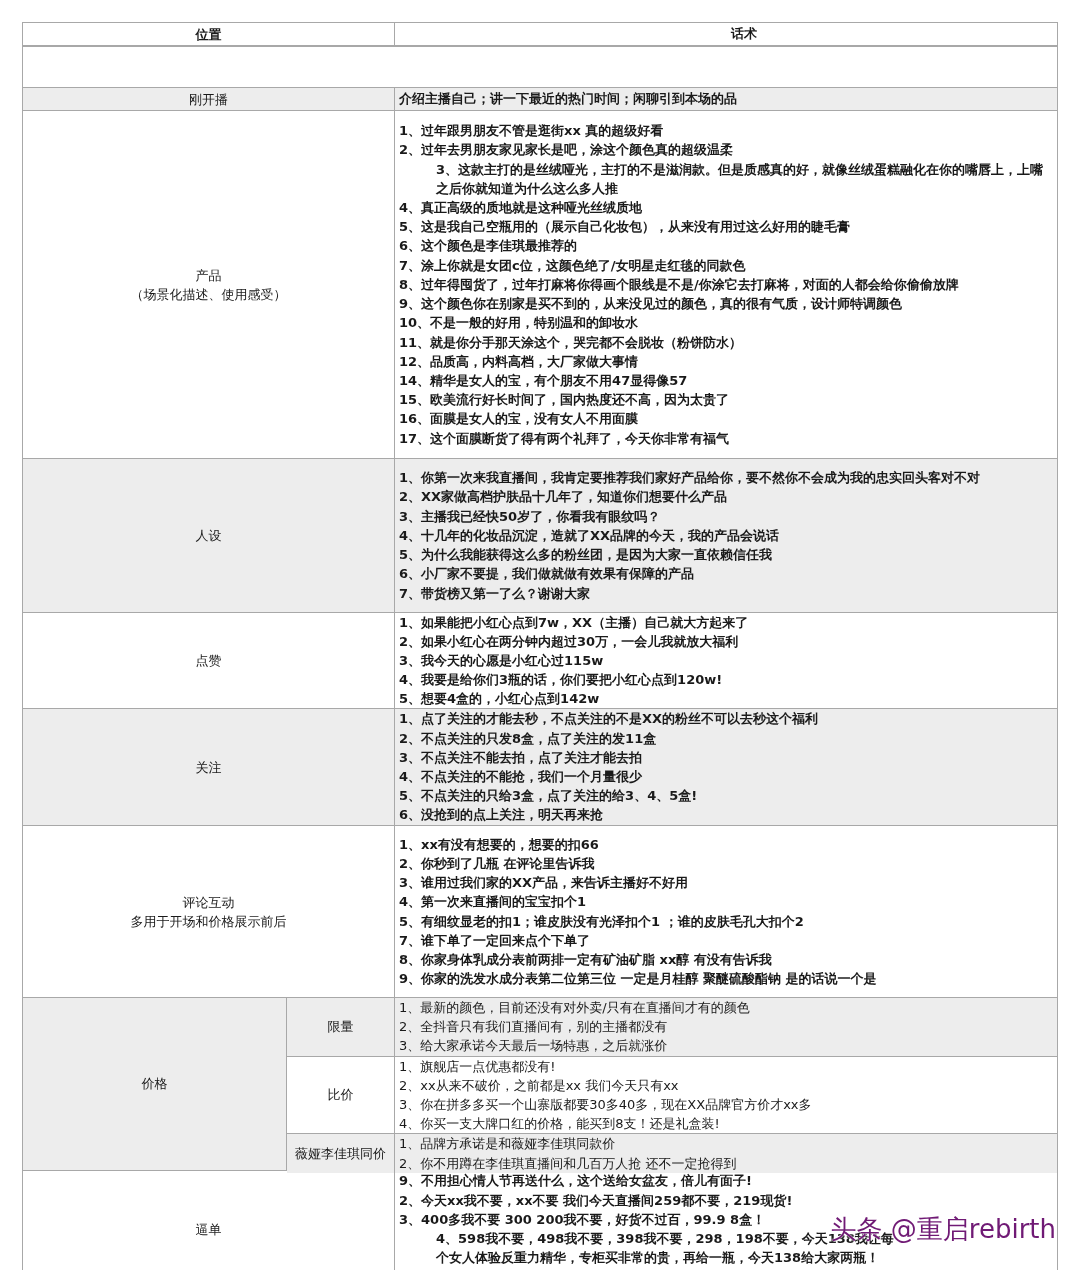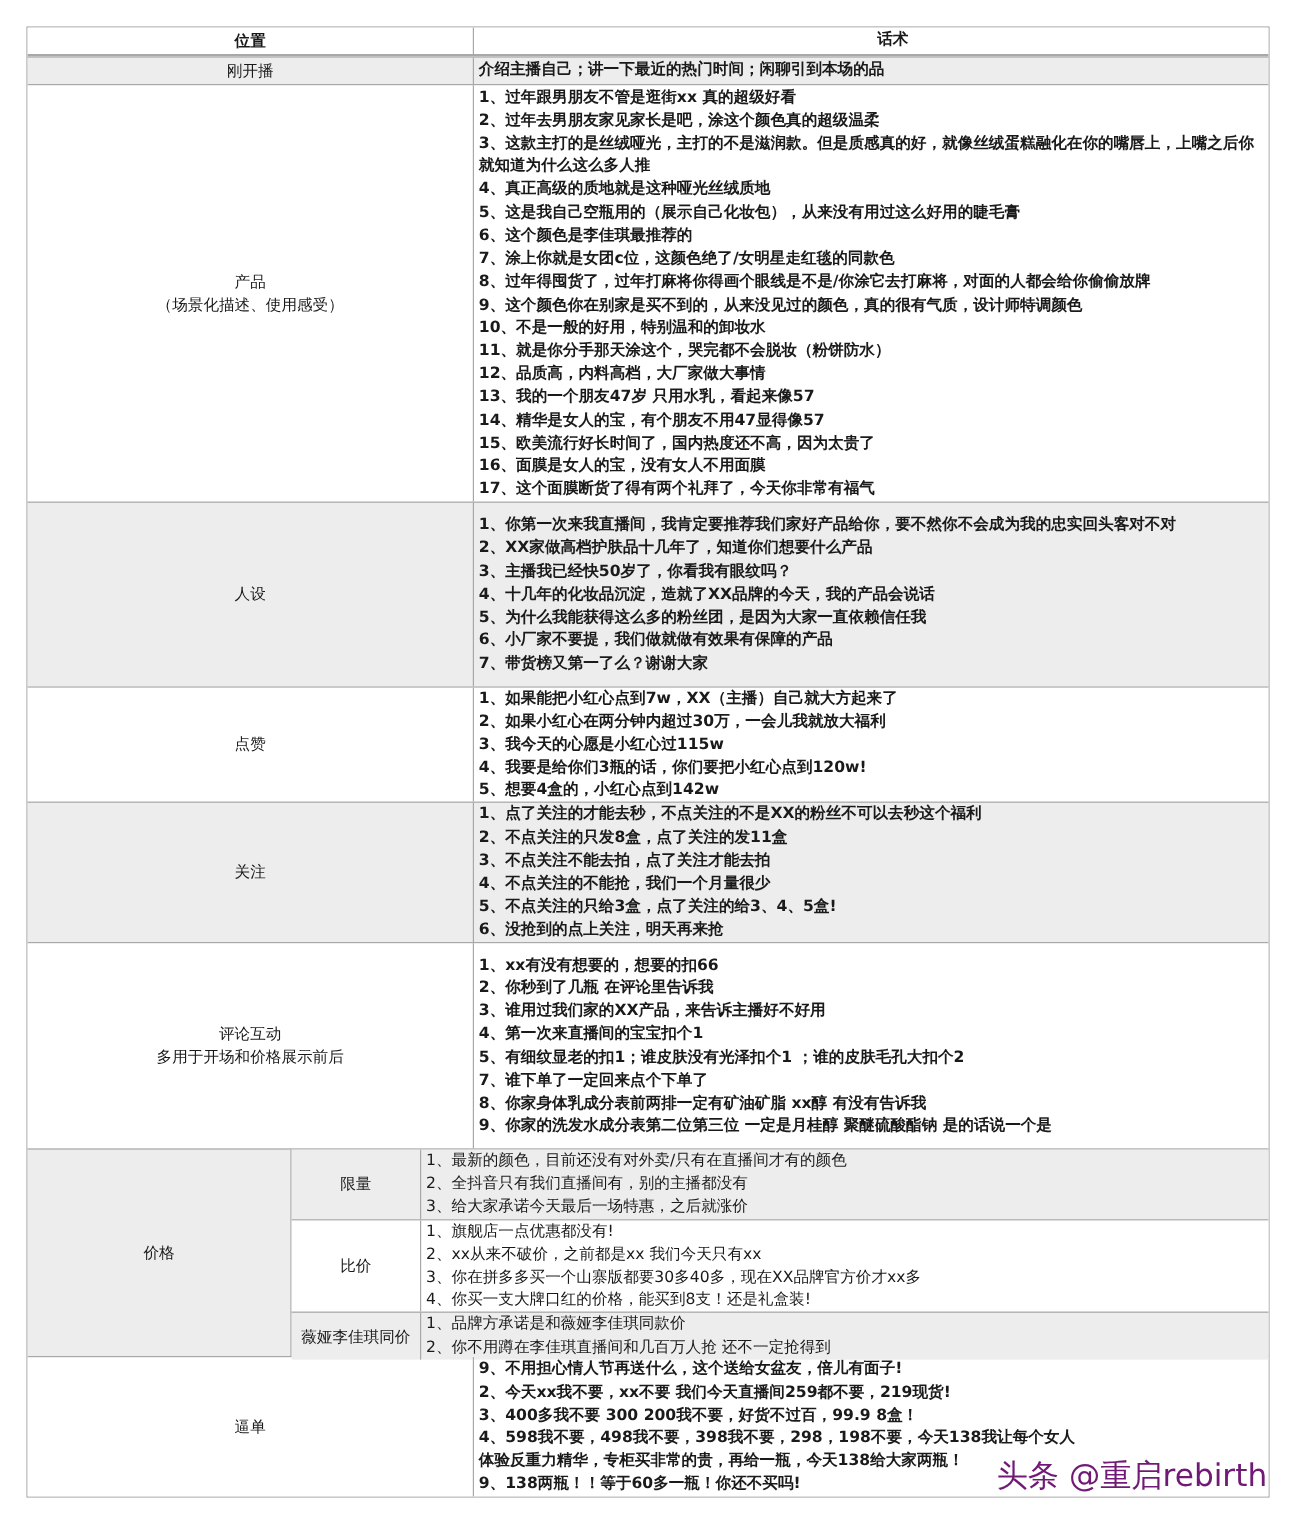--- a/index.html
+++ b/index.html
@@ -12,23 +12,23 @@
   .gray { background:#ededed; }
   .white { background:#ffffff; }
   .cat { width:372px; box-sizing:border-box; border-right:1.5px solid #a8a8a8;
          display:flex; flex-direction:column; align-items:center; justify-content:center;
          font-size:13px; line-height:19px; text-align:center; }
   .head .cat, .head .txt { font-weight:bold; font-size:13px; }
   .head .txt { text-align:center; justify-content:center; }
   .txt { flex:1; box-sizing:border-box; padding:0 4px; font-size:13px; line-height:19.2px;
          display:flex; flex-direction:column; justify-content:center;font-weight:bold; }
   .txt .ln { white-space:nowrap; }
-  .txt .ln.wrap { white-space:normal; }
+  .txt .ln.wrap { white-space:normal;margin-left:37px; }
   .price-wrap { display:flex; }
-  .price-main { width:220px; box-sizing:border-box; border-right:1.5px solid #a8a8a8;
+  .price-main { width:264px; box-sizing:border-box; border-right:1.5px solid #a8a8a8;
                 display:flex; align-items:center; justify-content:center; font-size:13px; }
   .price-subs { flex:1; display:flex; flex-direction:column; }
   .subrow { display:flex; border-top:1.5px solid #a8a8a8; }
   .subrow:first-child { border-top:none; }
   .subcat { width:108px; box-sizing:border-box; border-right:1.5px solid #a8a8a8;
             display:flex; align-items:center; justify-content:center; font-size:13px; }
   .sublist { width:662px; box-sizing:border-box; padding:0 4px; font-size:13px; line-height:19.2px;
              display:flex; flex-direction:column; justify-content:center; }
   .watermark { position:absolute; right:24px; top:1212px; font-size:26px; color:#701a75;
                font-family:"DejaVu Sans", sans-serif; letter-spacing:0px;
@@ -37,21 +37,21 @@
 </head>
 <body>
 
 <div class="tbl">
 
   <div class="row head white" style="height:24px;gap:36px;">
     <div class="cat">位置</div>
     <div class="txt">话术</div>
   </div>
 
-  <div class="row gray" style="height:23px;">
+  <div class="row gray" style="height:23px;margin-top:40px;">
     <div class="cat">
         <span>刚开播</span>
       </div>
     <div class="txt">
         <span class="ln">介绍主播自己；讲一下最近的热门时间；闲聊引到本场的品</span>
       </div>
   </div>
 
   <div class="row white" style="height:348px;">
     <div class="cat">
@@ -64,21 +64,20 @@
       <span class="ln wrap">3、这款主打的是丝绒哑光，主打的不是滋润款。但是质感真的好，就像丝绒蛋糕融化在你的嘴唇上，上嘴之后你就知道为什么这么多人推</span>
       <span class="ln">4、真正高级的质地就是这种哑光丝绒质地</span>
       <span class="ln">5、这是我自己空瓶用的（展示自己化妆包），从来没有用过这么好用的睫毛膏</span>
       <span class="ln">6、这个颜色是李佳琪最推荐的</span>
       <span class="ln">7、涂上你就是女团c位，这颜色绝了/女明星走红毯的同款色</span>
       <span class="ln">8、过年得囤货了，过年打麻将你得画个眼线是不是/你涂它去打麻将，对面的人都会给你偷偷放牌</span>
       <span class="ln">9、这个颜色你在别家是买不到的，从来没见过的颜色，真的很有气质，设计师特调颜色</span>
       <span class="ln">10、不是一般的好用，特别温和的卸妆水</span>
       <span class="ln">11、就是你分手那天涂这个，哭完都不会脱妆（粉饼防水）</span>
       <span class="ln">12、品质高，内料高档，大厂家做大事情</span>
-      <span class="ln">13、我的一个朋友47岁 只用水乳，看起来像57</span>
       <span class="ln">14、精华是女人的宝，有个朋友不用47显得像57</span>
       <span class="ln">15、欧美流行好长时间了，国内热度还不高，因为太贵了</span>
       <span class="ln">16、面膜是女人的宝，没有女人不用面膜</span>
       <span class="ln">17、这个面膜断货了得有两个礼拜了，今天你非常有福气</span>
     </div>
   </div>
 
   <div class="row gray" style="height:154px;">
     <div class="cat">
         <span>人设</span>

